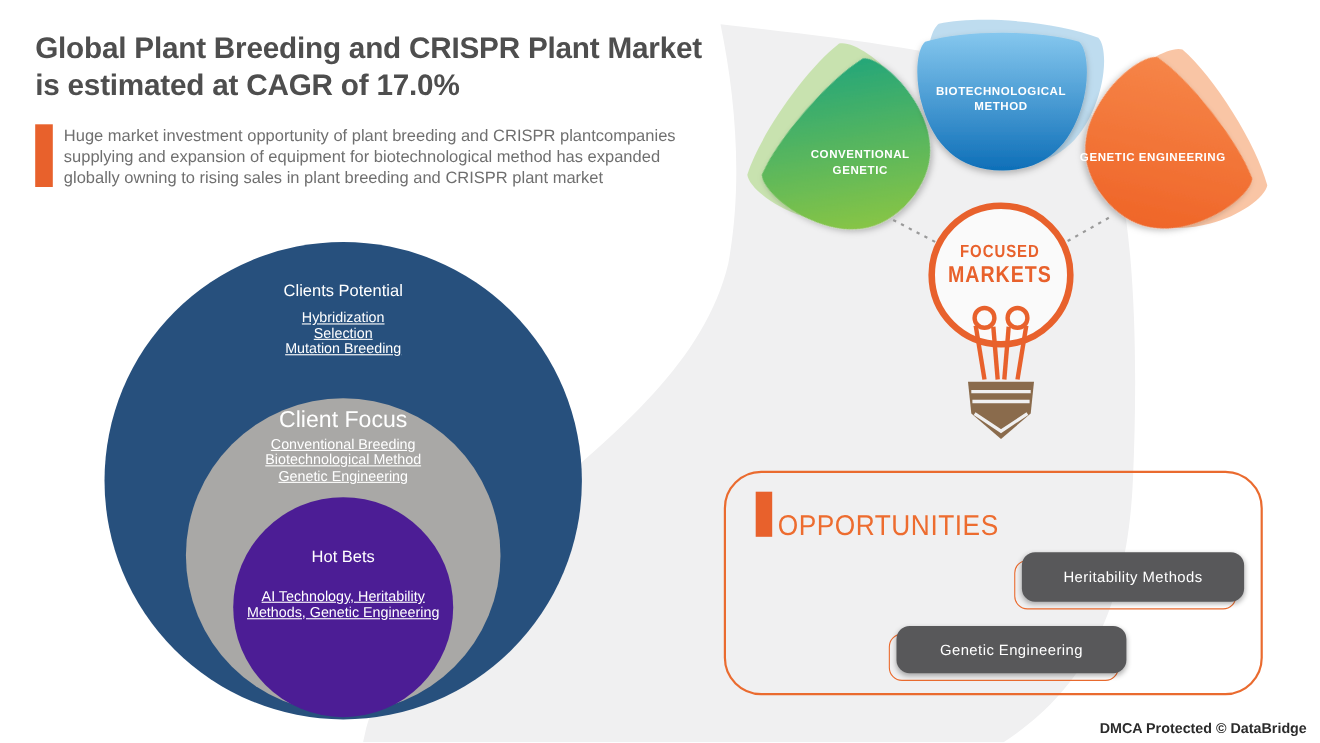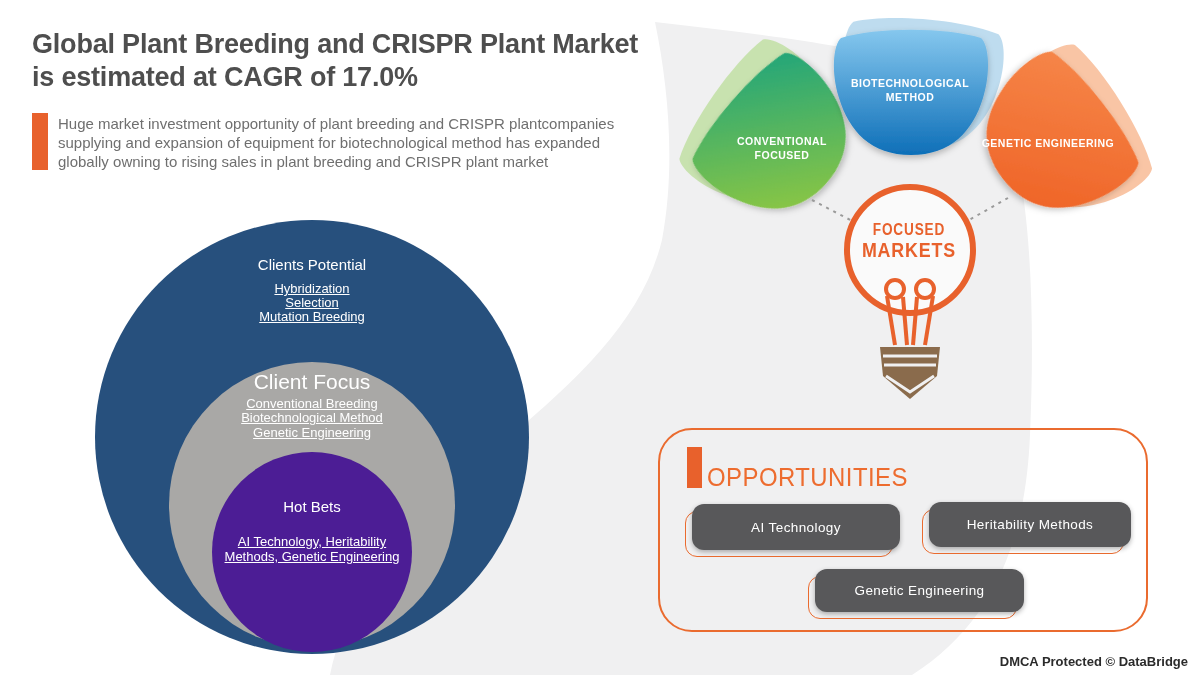--- a/index.html
+++ b/index.html
@@ -165,38 +165,34 @@
       <g>
         <path d="M880 347 L940 347 L937 376 L910 399 L883 376 Z" fill="#8a6b4c"></path>
         <line x1="883" y1="356" x2="937" y2="356" stroke="#f0f0f1" stroke-width="3"></line>
         <line x1="884" y1="365" x2="936" y2="365" stroke="#f0f0f1" stroke-width="3"></line>
         <path d="M886 376 L910 392 L934 376" fill="none" stroke="#f0f0f1" stroke-width="3"></path>
       </g>
     </g>
   </svg>
 
   <div class="lbl lbl-conv">CONVENTIONAL
-FOCUSED</div>
+GENETIC</div>
   <div class="lbl lbl-bio">BIOTECHNOLOGICAL
 METHOD</div>
   <div class="lbl lbl-gen">GENETIC ENGINEERING</div>
 
   <div class="bulb-text">
     <div class="bulb-l1">FOCUSED</div>
     <div class="bulb-l2">MARKETS</div>
   </div>
 
   <div class="opps">
     <span class="opps-bar"></span>
     <h2 class="opps-h2">OPPORTUNITIES</h2>
 
-    <div class="btn-wrap btn-ai">
-      <span class="btn-outline"></span>
-      <div class="btn">AI Technology</div>
-    </div>
     <div class="btn-wrap btn-her">
       <span class="btn-outline"></span>
       <div class="btn">Heritability Methods</div>
     </div>
     <div class="btn-wrap btn-gen">
       <span class="btn-outline"></span>
       <div class="btn">Genetic Engineering</div>
     </div>
   </div>
 

